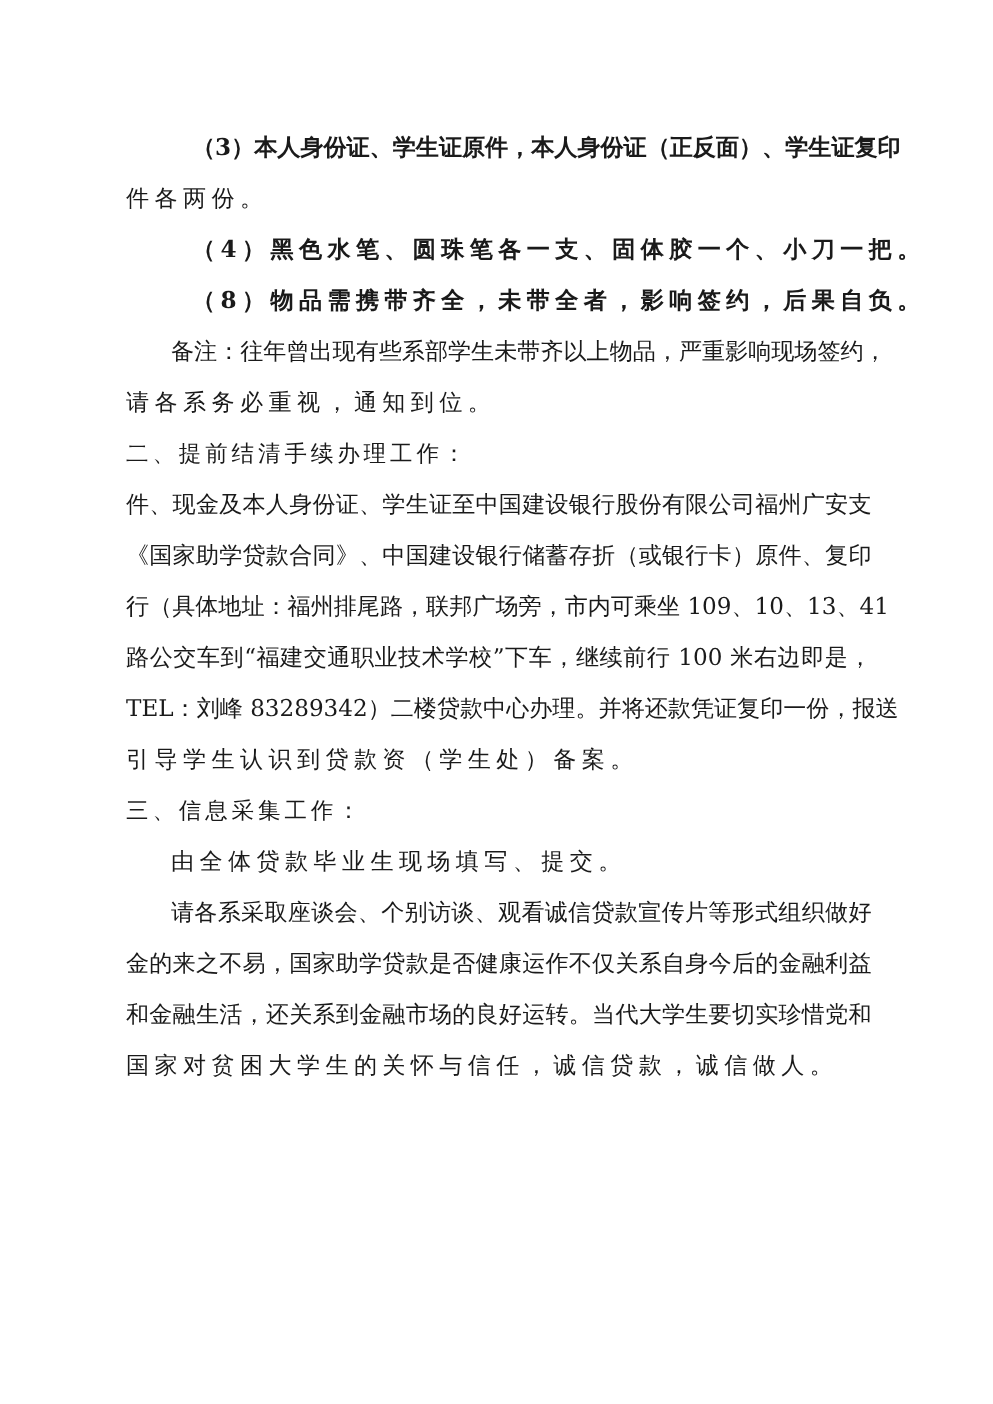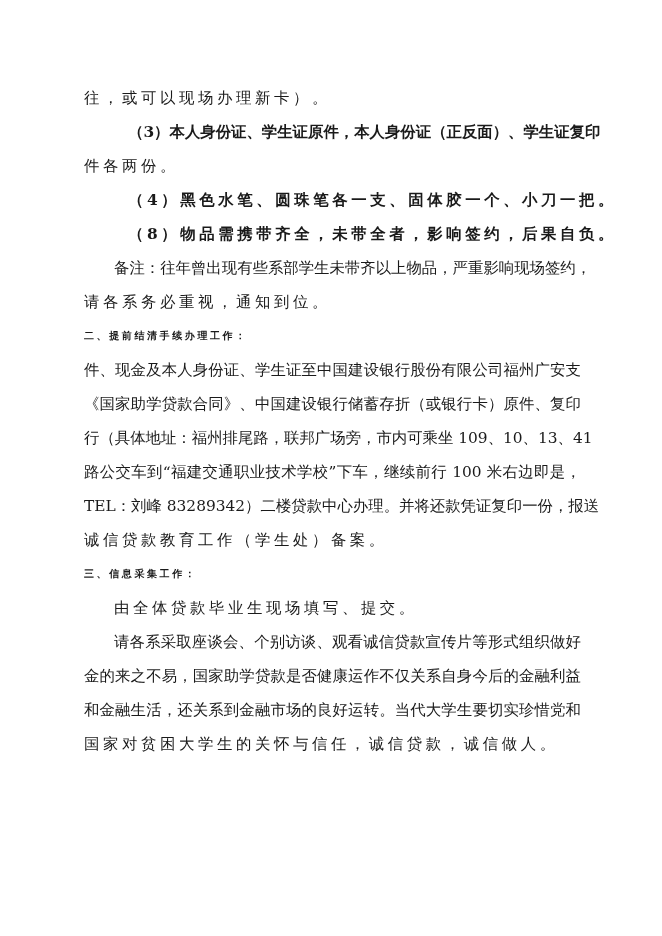--- a/index.html
+++ b/index.html
@@ -4,44 +4,43 @@
 <style>
   html, body { margin: 0; padding: 0; background: #ffffff; }
   body { width: 662px; height: 936px; position: relative; overflow: hidden;
          font-family: "DejaVu Serif", "Liberation Serif", serif; color: #1a1a1a; }
   .page { position: absolute; left: 84px; top: 81px; width: 497px; }
   .line { height: 34px; line-height: 34px; font-size: 15.4px; white-space: nowrap;
           letter-spacing: 3.6px; }
   .indent2 { padding-left: 44px; font-weight: bold; }
   .indent3 { padding-left: 30px; }
   .justify { text-align: justify; text-align-last: justify; letter-spacing: 0; }
-  .heading { font-family: "DejaVu Sans", "Liberation Sans", sans-serif; font-weight: bold;
-             letter-spacing: 2.6px; font-size: 10px; }
+  .heading { font-family: "DejaVu Sans", "Liberation Sans", sans-serif; font-weight: normal;
+             letter-spacing: 2.6px; font-size: 15px; }
 </style>
 </head>
 <body>
 
 <div class="page">
-  <div class="line">往，或可以现场办理新卡）。</div>
 
   <div class="line indent2 justify">（3）本人身份证、学生证原件，本人身份证（正反面）、学生证复印</div>
   <div class="line">件各两份。</div>
   <div class="line indent2">（4）黑色水笔、圆珠笔各一支、固体胶一个、小刀一把。</div>
   <div class="line indent2">（8）物品需携带齐全，未带全者，影响签约，后果自负。</div>
 
   <div class="line indent3 justify">备注：往年曾出现有些系部学生未带齐以上物品，严重影响现场签约，</div>
   <div class="line">请各系务必重视，通知到位。</div>
 
   <div class="line heading">二、提前结清手续办理工作：</div>
   <div class="line justify">件、现金及本人身份证、学生证至中国建设银行股份有限公司福州广安支</div>
   <div class="line justify">《国家助学贷款合同》、中国建设银行储蓄存折（或银行卡）原件、复印</div>
   <div class="line justify">行（具体地址：福州排尾路，联邦广场旁，市内可乘坐 109、10、13、41</div>
   <div class="line justify">路公交车到“福建交通职业技术学校”下车，继续前行 100 米右边即是，</div>
   <div class="line justify">TEL：刘峰 83289342）二楼贷款中心办理。并将还款凭证复印一份，报送</div>
-  <div class="line">诚信贷款教育工作（学生处）备案。</div>
+  <div class="line">引导学生认识到贷款资（学生处）备案。</div>
 
   <div class="line heading">三、信息采集工作：</div>
   <div class="line indent3">由全体贷款毕业生现场填写、提交。</div>
 
   <div class="line indent3 justify">请各系采取座谈会、个别访谈、观看诚信贷款宣传片等形式组织做好</div>
   <div class="line justify">金的来之不易，国家助学贷款是否健康运作不仅关系自身今后的金融利益</div>
   <div class="line justify">和金融生活，还关系到金融市场的良好运转。当代大学生要切实珍惜党和</div>
   <div class="line">国家对贫困大学生的关怀与信任，诚信贷款，诚信做人。</div>
 </div>
 

